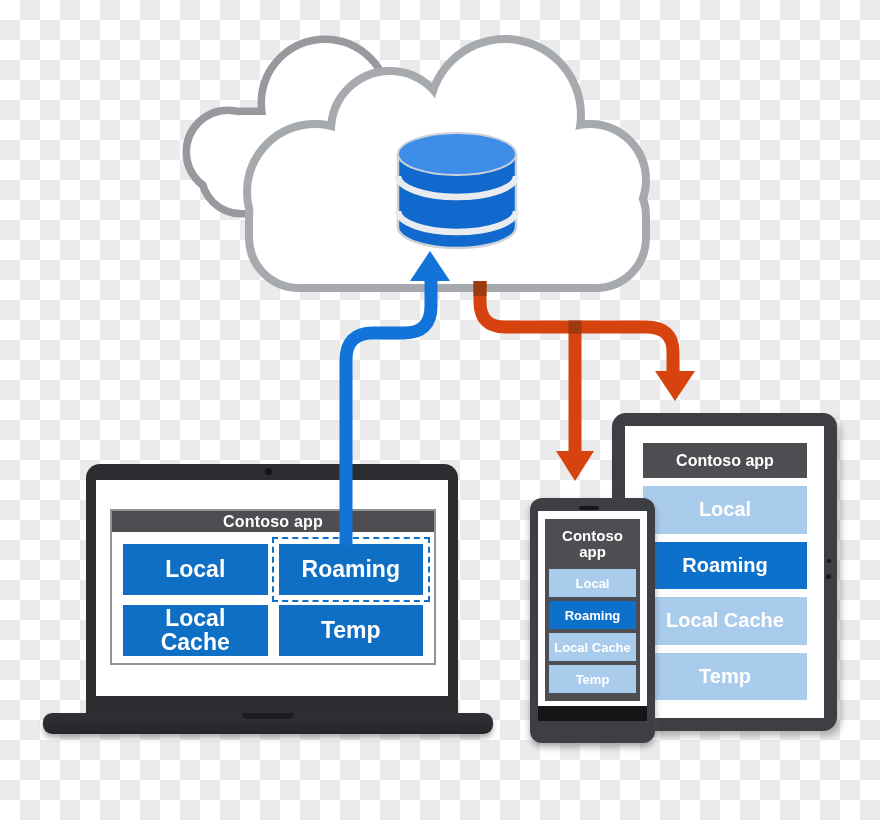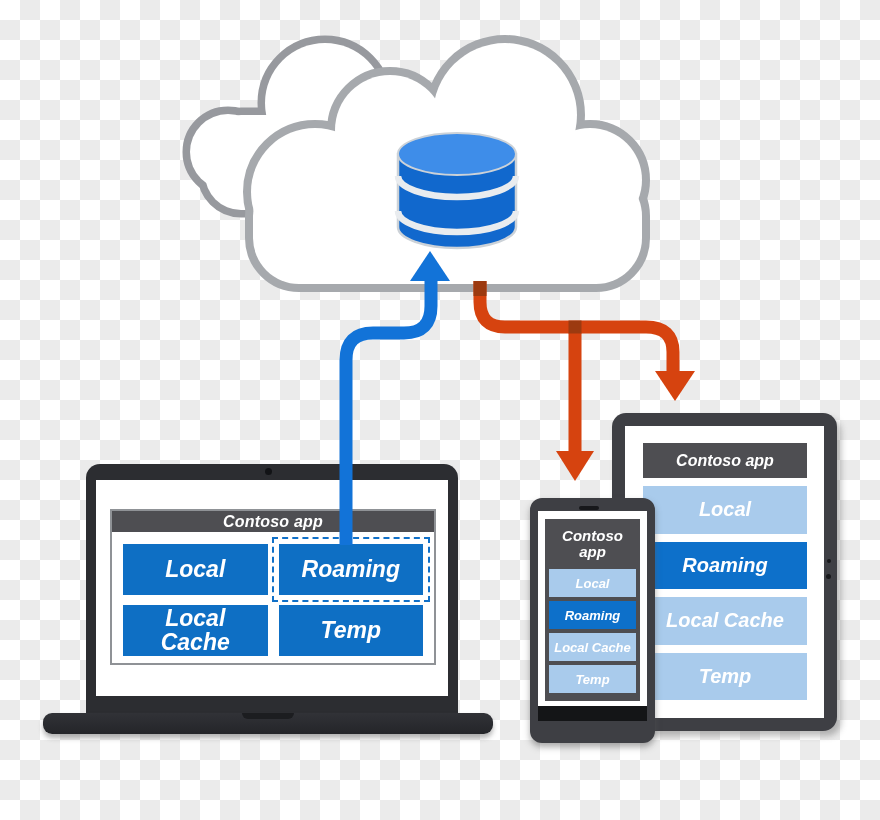--- a/index.html
+++ b/index.html
@@ -6,21 +6,21 @@
   body{font-family:"Liberation Sans",sans-serif;}
   .stage{
     position:relative;width:880px;height:820px;overflow:hidden;
     background-color:#ffffff;
     background-image:
       linear-gradient(45deg,#ebebeb 25%,transparent 25%,transparent 75%,#ebebeb 75%),
       linear-gradient(45deg,#ebebeb 25%,transparent 25%,transparent 75%,#ebebeb 75%);
     background-size:40px 40px;
     background-position:0 0,20px 20px;
   }
-  .abs{position:absolute;font-style:italic;}
+  .abs{position:absolute;}
   svg.overlay{position:absolute;left:0;top:0;z-index:3;pointer-events:none;}
 
   
   .laptop{left:86px;top:464px;width:372px;height:249px;background:#2c2d31;
           border-radius:14px 14px 0 0;z-index:1;}
   .laptop-webcam{left:179px;top:4px;width:7px;height:7px;border-radius:50%;background:#121316;}
   .laptop-screen{left:10px;top:16px;width:352px;height:216px;background:#ffffff;}
   .app-panel{left:14px;top:29px;width:322px;height:152px;border:2px solid #8f9296;background:#ffffff;}
   .app-header{height:21px;background:#4e4e52;color:#fff;font-size:16px;font-weight:bold;
               text-align:center;line-height:21px;letter-spacing:.2px;}

